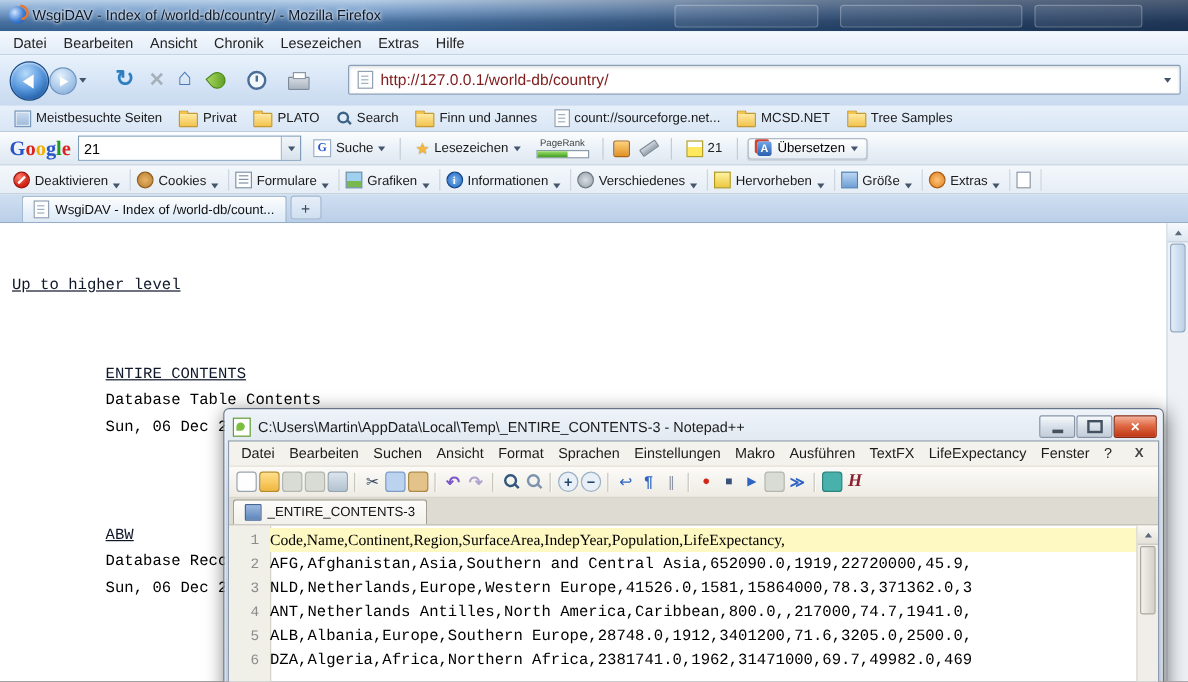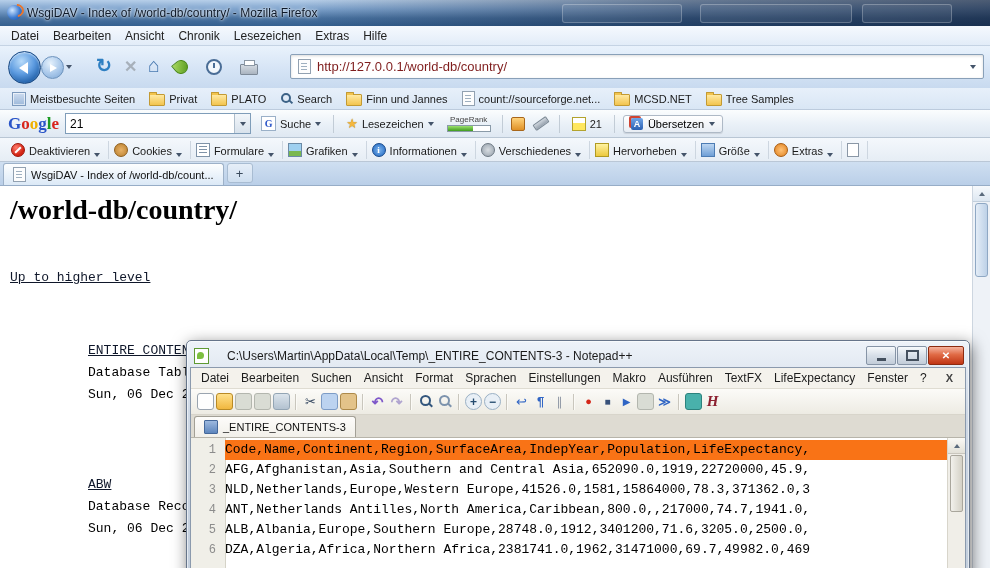--- a/index.html
+++ b/index.html
@@ -143,21 +143,21 @@
   .wd-misc{width:12px;height:12px;border-radius:50%;border:1px solid #6d7883;
     background:radial-gradient(#d8dde2,#95a0ab);}
   .wd-outline{width:12px;height:12px;border:1px solid #b09a22;background:linear-gradient(#fef2a0,#ecc93e);}
   .wd-resize{width:12px;height:12px;border:1px solid #4c7cb4;background:linear-gradient(#bcd6f2,#6f9fd6);}
   .wd-tools{width:12px;height:12px;border-radius:50%;border:1px solid #a85c12;
     background:radial-gradient(#ffc277,#e0811f);}
   .wd-source{width:10px;height:12px;background:#fff;border:1px solid #8a97a6;}
   
   .ff-tabbar{position:absolute;top:162px;left:0;width:100%;height:24px;box-sizing:border-box;
     background:linear-gradient(#cfdff1,#bacfe8);border-bottom:1px solid #97adc7;
-    display:flex;align-items:flex-end;padding-left:3px;}
+    display:flex;align-items:flex-end;padding-left:18px;}
   .tab{display:flex;align-items:center;gap:5px;height:21px;padding:0 9px;
     background:linear-gradient(#fdfefe,#e8f1fa 60%,#dce9f6);border:1px solid #9db1c8;border-bottom:none;
     border-radius:3px 3px 0 0;font-size:11px;color:#111;}
   .newtab{width:24px;height:18px;margin:0 0 2px 3px;border:1px solid #a8bcd2;border-radius:3px;
     background:linear-gradient(#e6eef8,#cfdff0);color:#3a4a5c;font-size:13px;
     display:flex;align-items:center;justify-content:center;}
   
   .ff-content{position:absolute;top:186px;left:0;right:0;bottom:0;background:#fff;overflow:hidden;}
   .page-heading{margin:8px 0 0 10px;font-family:"Liberation Serif",serif;font-size:28px;font-weight:bold;color:#000;}
   .up-link{display:inline-block;margin:44px 0 0 10px;font-family:"Liberation Mono",monospace;
@@ -175,21 +175,21 @@
     background:linear-gradient(#f6f9fc,#dde7f1);border-bottom:1px solid #c2cfdc;}
   .sb-btn .caret{border-top-color:#5a6a7c;}
   .sb-btn.up .caret{transform:rotate(180deg);}
   .sb-thumb{position:absolute;top:17px;left:2px;right:2px;height:72px;border-radius:3px;
     background:linear-gradient(90deg,#e4edf7,#bdd1e7);border:1px solid #8fa8c4;}
   
   .np-window{position:absolute;left:186px;top:340px;width:782px;height:240px;z-index:20;
     border-radius:5px 5px 0 0;border:1px solid #66758a;
     background:linear-gradient(#eef3f9,#cfd9e6 30%,#c2cedd);
     box-shadow:2px 4px 16px rgba(0,0,0,.55),inset 0 0 0 1px rgba(255,255,255,.55);}
-  .np-titlebar{height:23px;display:flex;align-items:center;gap:18px;padding:3px 5px 0 7px;}
+  .np-titlebar{height:23px;display:flex;align-items:center;gap:6px;padding:3px 5px 0 7px;}
   .np-appicon{width:13px;height:14px;background:#fff;border:1px solid #5f9a33;position:relative;flex:none;}
   .np-appicon::after{content:"";position:absolute;left:2px;top:3px;width:7px;height:7px;border-radius:50% 50% 50% 0;
     background:#7cbf3f;}
   .np-title{font-size:12px;color:#1a1a1a;flex:1;white-space:nowrap;overflow:hidden;}
   .np-btns{display:flex;gap:1px;flex:none;}
   .np-btn{width:28px;height:17px;border-radius:2px;border:1px solid #8694a6;position:relative;
     background:linear-gradient(#f7fafc,#d7dfe8 50%,#c3cdd9);display:flex;align-items:center;justify-content:center;}
   .np-btn.minimize::after{content:"";width:9px;height:3px;background:#44505e;margin-top:8px;}
   .np-btn.maximize::after{content:"";width:9px;height:7px;border:2px solid #44505e;}
   .np-btn.close{width:34px;border-color:#8c2a10;
@@ -241,21 +241,21 @@
   .np-tabicon{width:12px;height:12px;border-radius:1px;border:1px solid #45689a;
     background:linear-gradient(#9db9df,#5e86bd);}
   .np-editor{flex:1;position:relative;background:#fff;overflow:hidden;}
   .np-gutterbg{position:absolute;left:0;top:0;bottom:0;width:34px;background:#f0efe8;border-right:1px solid #d5d3c8;}
   .np-lines{position:absolute;left:0;top:2px;right:17px;font-family:"Liberation Mono",monospace;
     font-size:13px;line-height:20px;}
   .np-line{display:flex;white-space:pre;}
   .np-gutter{width:34px;box-sizing:border-box;text-align:right;padding-right:9px;color:#8c8c8c;
     font-size:12px;flex:none;position:relative;z-index:1;}
   .np-text{flex:1;color:#000;}
-  .np-line.cur .np-text{background:#f97316;}
+  .np-line.cur .np-text{background:#fef9c3;font-family:Liberation Serif, serif;}
   .np-scroll{position:absolute;right:0;top:0;bottom:0;width:17px;background:#f0eee8;border-left:1px solid #d8d5cb;}
   .np-scroll .sb-btn{background:linear-gradient(#faf9f5,#e3e1d8);border-bottom:1px solid #c9c6bd;}
   .np-thumb{position:absolute;top:17px;left:2px;right:2px;height:55px;border-radius:2px;
     background:linear-gradient(90deg,#f2f1ec,#d4d1c6);border:1px solid #a9a69c;}
 </style>
 </head>
 <body>
 
 <div id="screen">
 
@@ -445,21 +445,20 @@
 
   <div class="ff-tabbar">
     <span class="tab">
       <span class="ic-page"></span>
       <span>WsgiDAV - Index of /world-db/count...</span>
     </span>
     <span class="newtab">+</span>
   </div>
 
   <div class="ff-content">
-    <div class="page-heading">/world-db/country/</div>
     <span class="up-link visited">Up to higher level</span>
     <div class="listing">
 
         <div class="row">
           <span class="c-name visited">ENTIRE CONTENTS</span>
           <span class="c-desc">Database Table Contents</span>
           <span class="c-date">Sun, 06 Dec 2009 11:18:19 GMT</span>
         </div>
 
         <div class="row">

